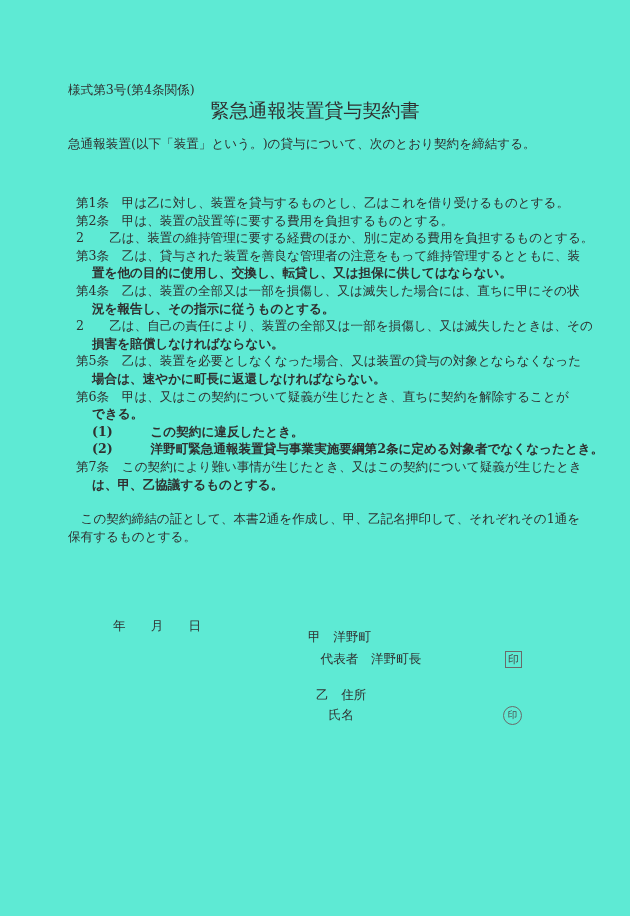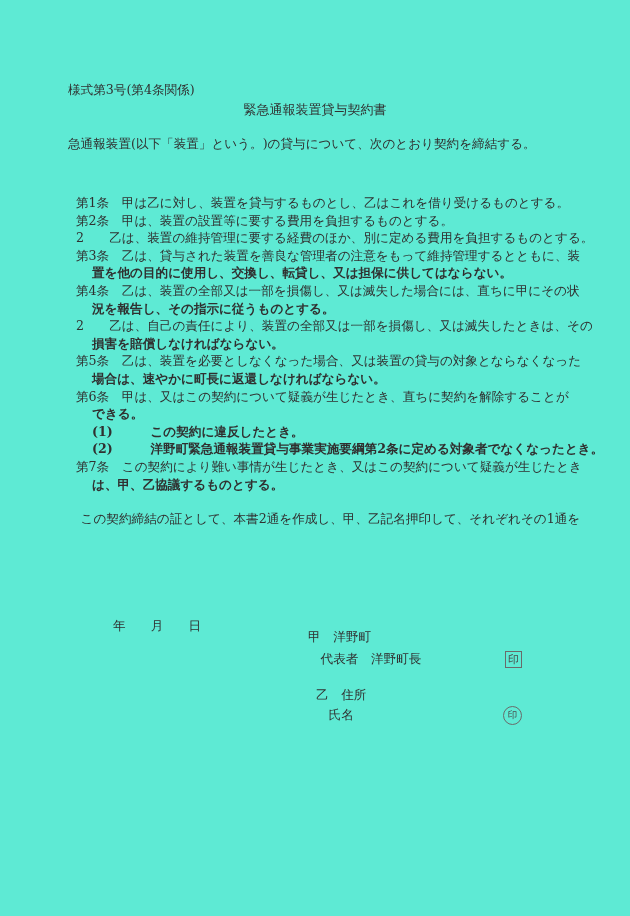--- a/index.html
+++ b/index.html
@@ -10,21 +10,21 @@
     background:#5eead4;
     font-family:"DejaVu Serif","Liberation Serif",serif;
     color:#303030;
     font-size:12.6px;
     overflow:hidden;
   }
   .line { white-space:nowrap; line-height:17.6px; height:17.6px; }
   .hang { padding-left:16px;font-weight:bold; }
 
   .form-number { position:absolute; left:68px; top:81px; line-height:18px; white-space:nowrap; }
-  .doc-title   { position:absolute; left:0; top:101px; width:630px; text-align:center; font-size:13px; line-height:18px; white-space:nowrap; }
+  .doc-title   { position:absolute; left:0; top:101px; width:630px; text-align:center; font-size:19px; line-height:18px; white-space:nowrap; }
 
   .intro   { position:absolute; left:68px; top:135px; width:500px; }
   .articles{ position:absolute; left:68px; top:194px; width:505px;margin-left:8px; }
   .closing { position:absolute; left:68px; top:510px; width:500px; }
 
   .date-line { position:absolute; left:113px; top:591px; line-height:18px; white-space:nowrap;margin-top:26px; }
 
   .party-a { position:absolute; left:308px; top:626px; }
   .party-a .pline { white-space:nowrap; line-height:22px; height:22px; }
   .party-b { position:absolute; left:316px; top:685px; }
@@ -67,20 +67,21 @@
     <div class="line">第6条　甲は、又はこの契約について疑義が生じたとき、直ちに契約を解除することが</div>
     <div class="line hang">できる。</div>
     <div class="line hang">(1)　　　この契約に違反したとき。</div>
     <div class="line hang">(2)　　　洋野町緊急通報装置貸与事業実施要綱第2条に定める対象者でなくなったとき。</div>
     <div class="line">第7条　この契約により難い事情が生じたとき、又はこの契約について疑義が生じたとき</div>
     <div class="line hang">は、甲、乙協議するものとする。</div>
   </div>
 
   <div class="closing">
     <div class="line">　この契約締結の証として、本書2通を作成し、甲、乙記名押印して、それぞれその1通を</div>
+    <div class="line">保有するものとする。</div>
   </div>
 
   <div class="date-line">年　　月　　日</div>
 
   <div class="party-a">
     <div class="pline">甲　洋野町</div>
     <div class="pline">　代表者　洋野町長</div>
   </div>
   <div class="seal seal-square">印</div>
 

